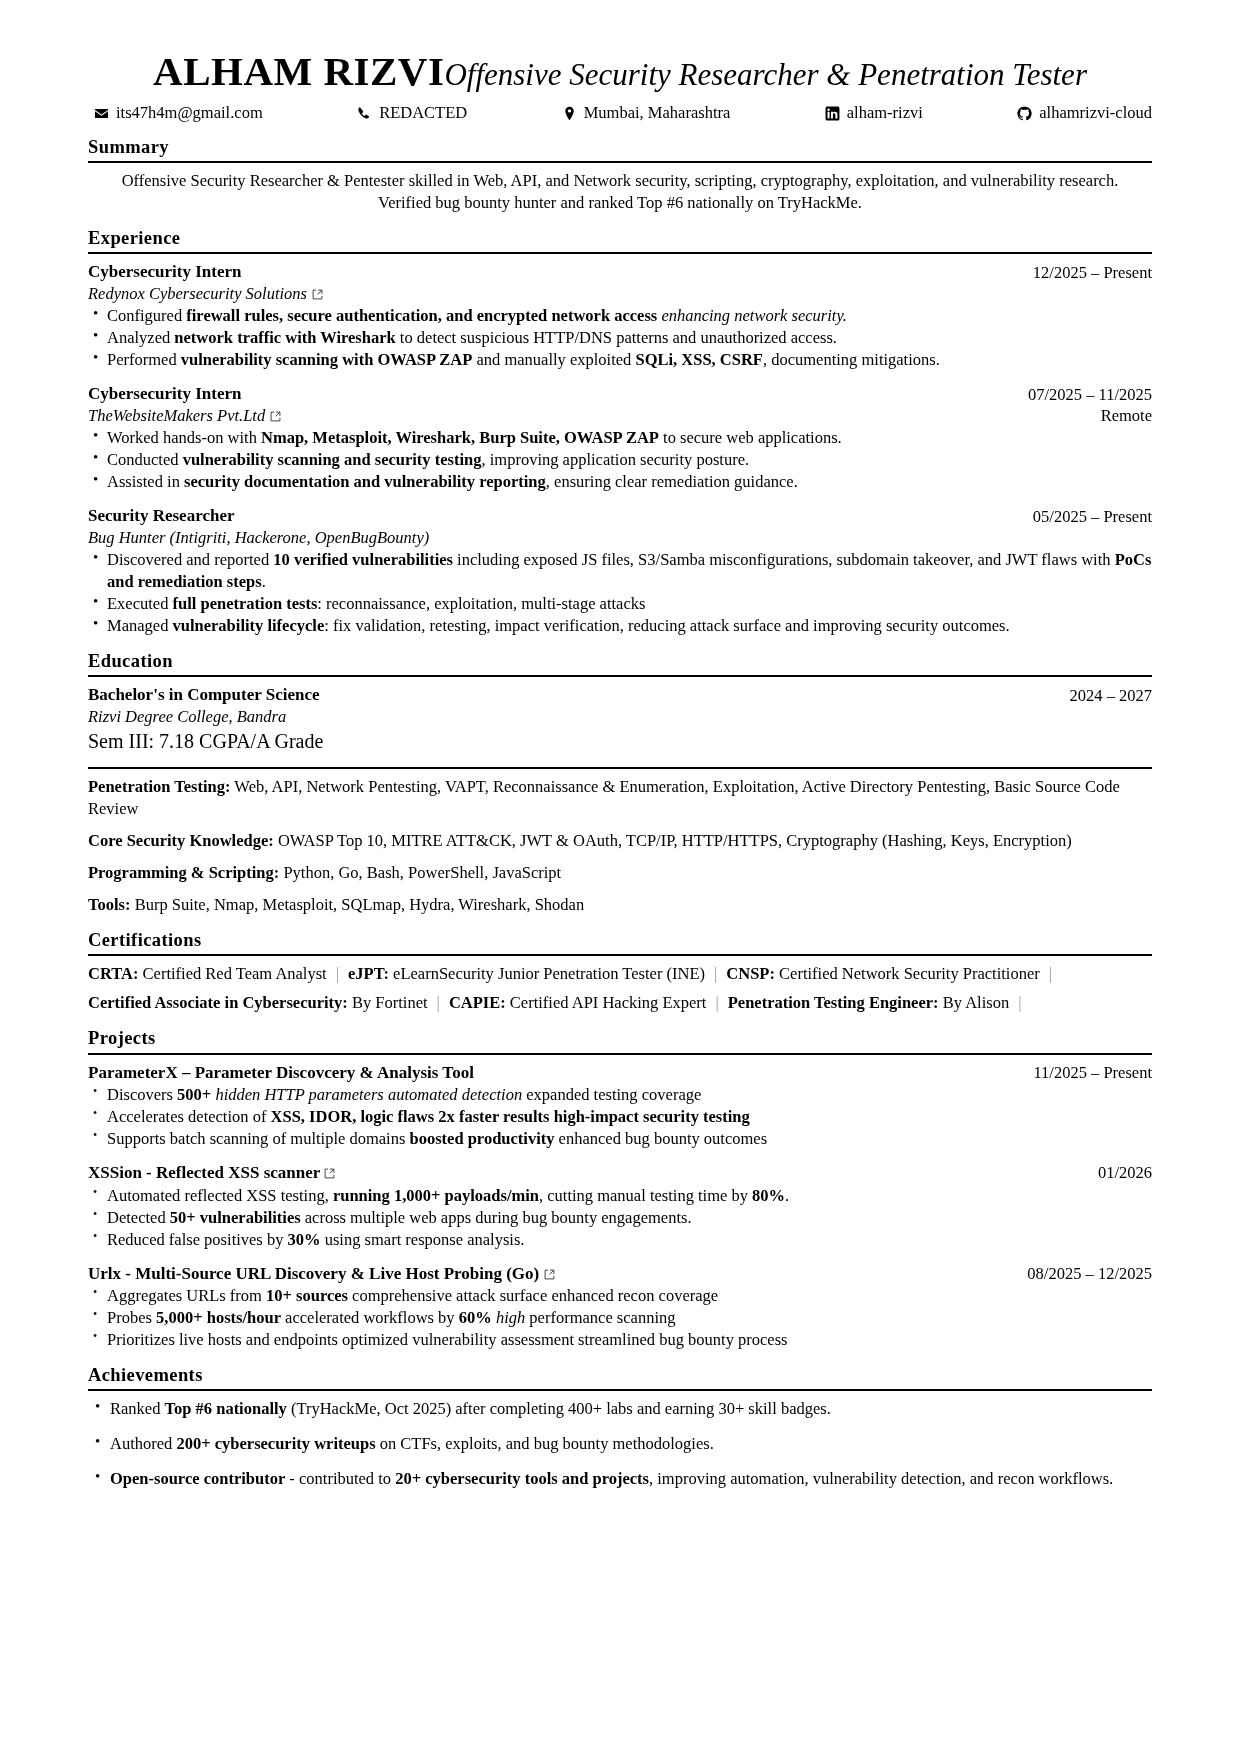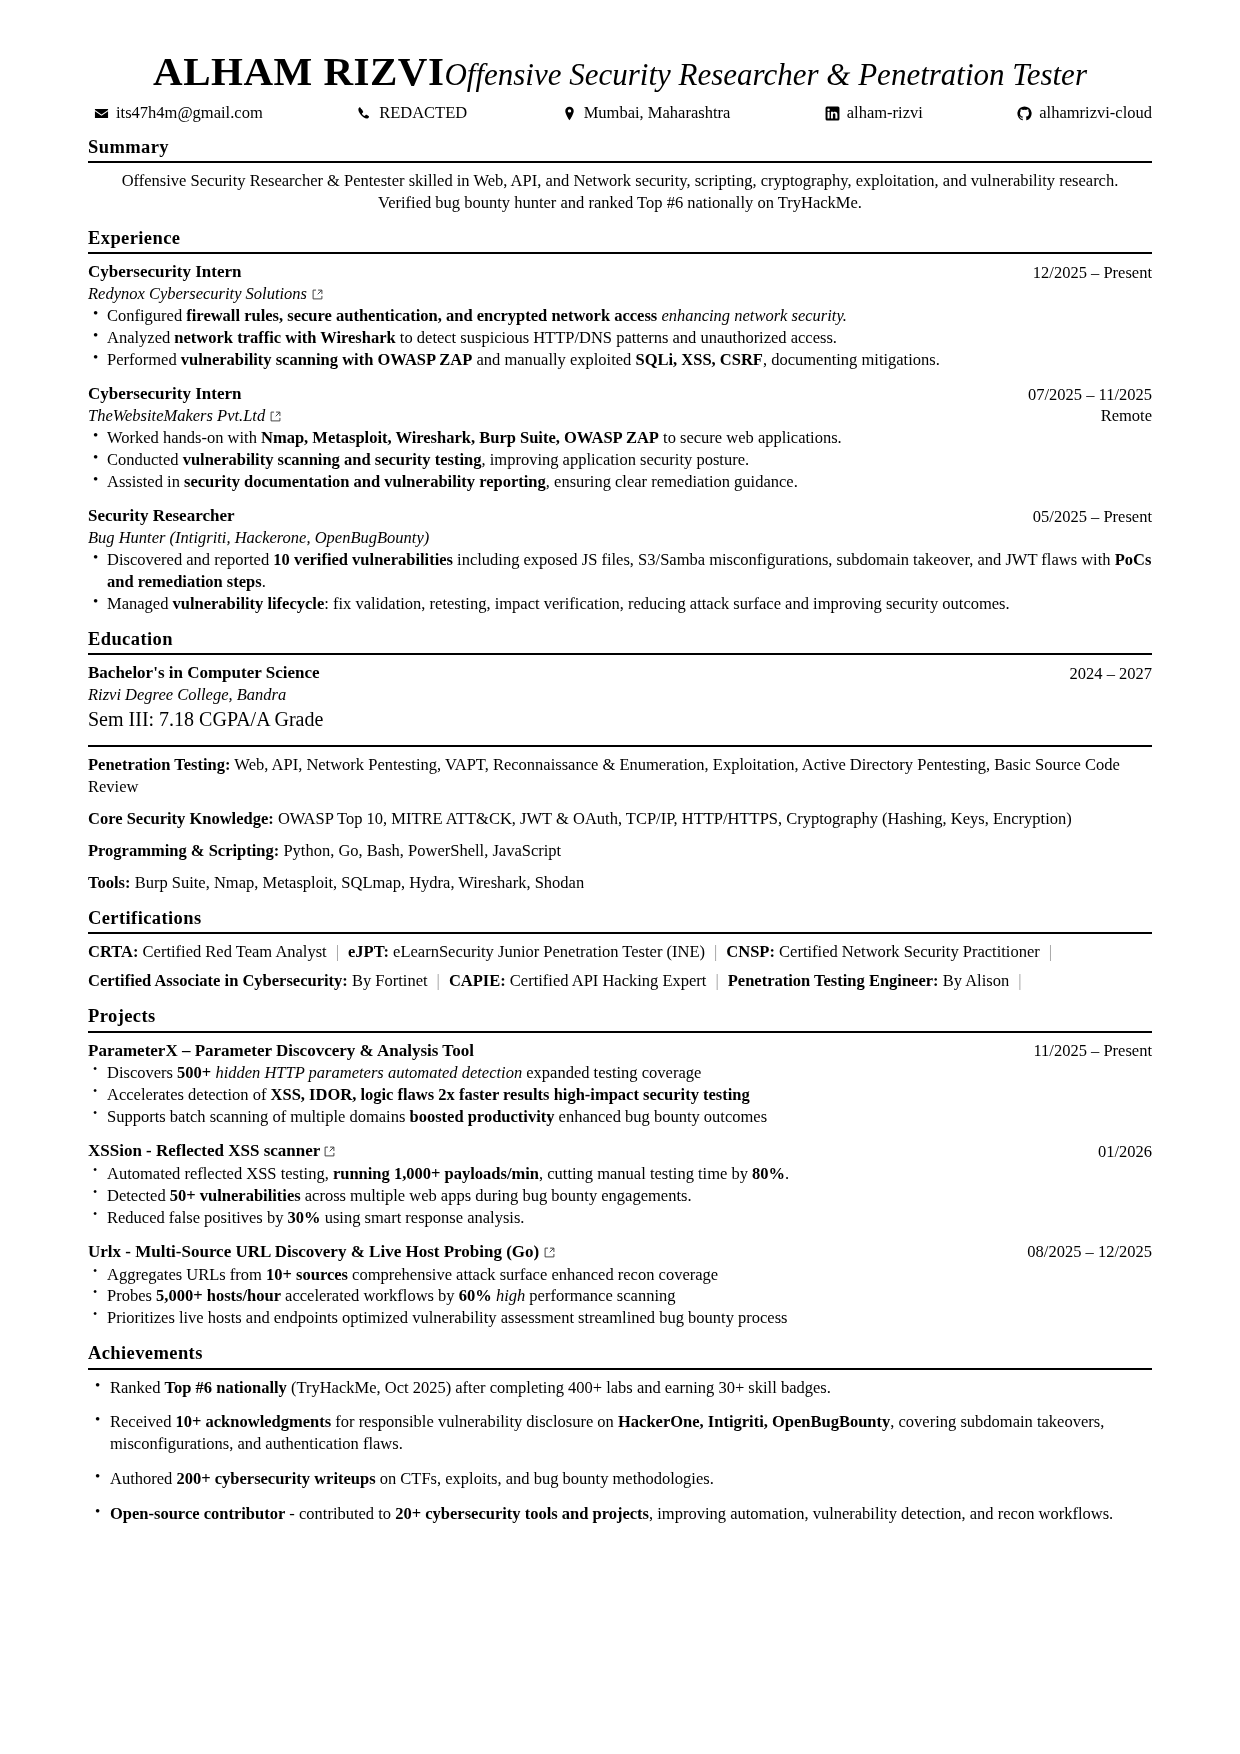--- a/index.html
+++ b/index.html
@@ -345,20 +345,21 @@
             <div class="entry-date">05/2025 – Present</div>
           </div>
           <div class="entry-sub-row">
             <div class="entry-sub">
               <span>Bug Hunter (Intigriti, Hackerone, OpenBugBounty)</span>
             </div>
             <div class="entry-sub-right"></div>
           </div>
           <ul class="bullets">
             <li><span>Discovered and reported </span><b>10 verified vulnerabilities</b><span> including exposed JS files, S3/Samba misconfigurations, subdomain takeover, and JWT flaws with </span><b>PoCs and remediation steps</b><span>.</span></li>
+            <li><span>Executed </span><b>full penetration tests</b><span>: reconnaissance, exploitation, multi-stage attacks</span></li>
             <li><span>Managed </span><b>vulnerability lifecycle</b><span>: fix validation, retesting, impact verification, reducing attack surface and improving security outcomes.</span></li>
           </ul>
         </div>
       </div>
   </div>
 
   <div class="section">
     <div class="section-title">Education</div>
     <div class="section-rule"></div>
     <div id="education-list">
@@ -438,19 +439,18 @@
           </ul>
         </div>
       </div>
   </div>
 
   <div class="section">
     <div class="section-title">Achievements</div>
     <div class="section-rule"></div>
     <ul class="ach-list" id="achievements-list">
         <li><span>Ranked </span><b>Top #6 nationally</b><span> (TryHackMe, Oct 2025) after completing 400+ labs and earning 30+ skill badges.</span></li>
-        <li><span>Received </span><b>10+ acknowledgments</b><span> for responsible vulnerability disclosure on </span><b>HackerOne, Intigriti, OpenBugBounty</b><span>, covering subdomain takeovers, misconfigurations, and authentication flaws.</span></li>
         <li><span>Authored </span><b>200+ cybersecurity writeups</b><span> on CTFs, exploits, and bug bounty methodologies.</span></li>
         <li><b>Open-source contributor</b><span> - contributed to </span><b>20+ cybersecurity tools and projects</b><span>, improving automation, vulnerability detection, and recon workflows.</span></li>
       </ul>
   </div>
 
 </div>
 
 </body></html>

